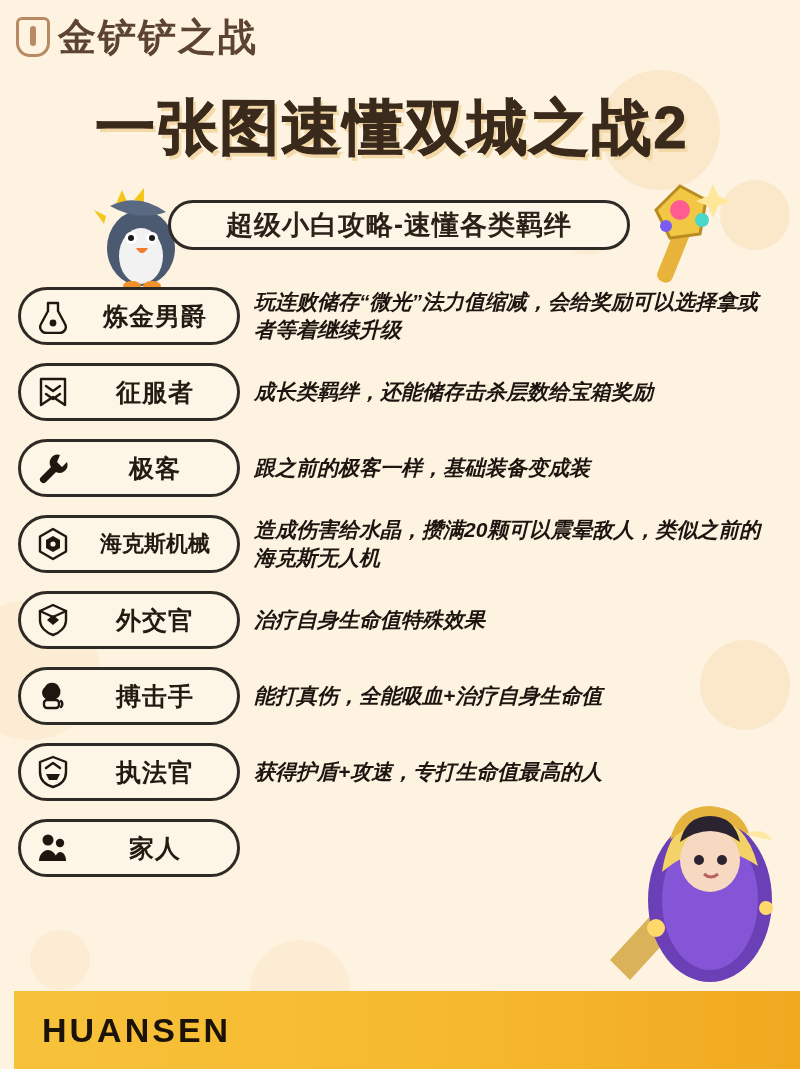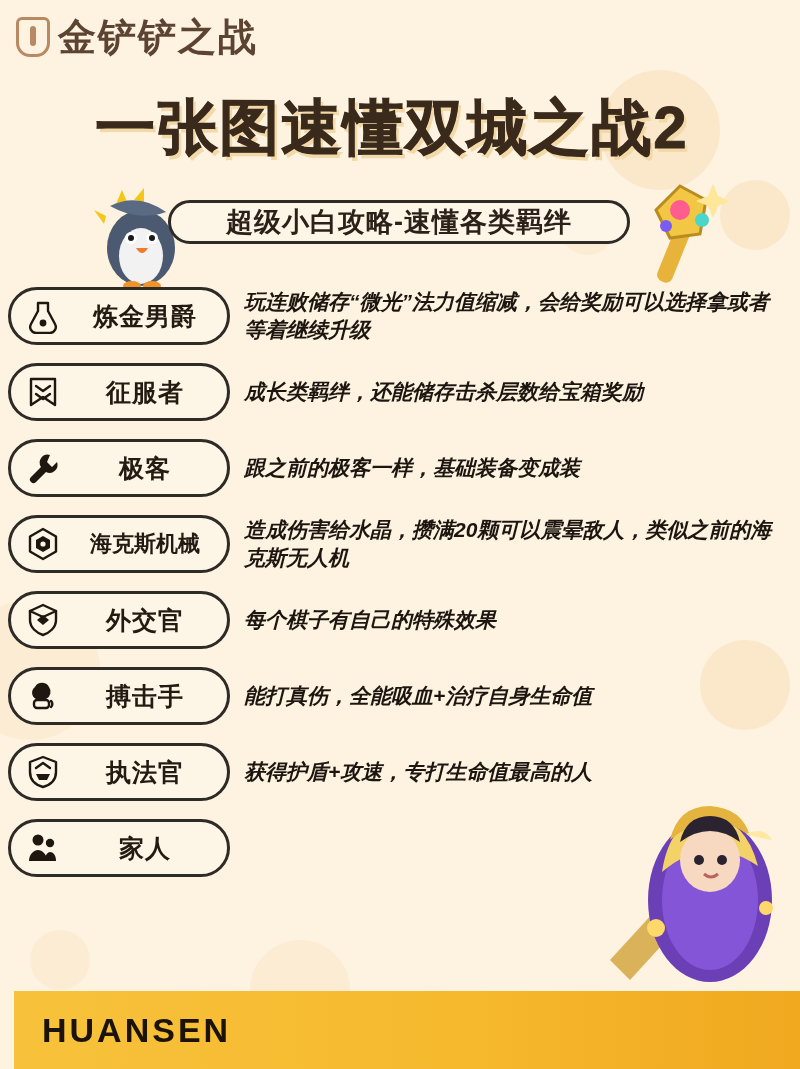--- a/index.html
+++ b/index.html
@@ -55,40 +55,40 @@
     -webkit-text-stroke: 1px #3a2a1c;
     text-shadow: 3px 4px 0 #f3d9a8;
   }
 
   
   .subtitle-row {
     position: absolute; left: 0; top: 190px; width: 800px; height: 90px;
   }
   .subtitle-pill {
     position: absolute; left: 168px; top: 10px;
-    width: 462px; height: 44px;
+    width: 462px; height: 50px;
     border: 3px solid #2e2a26; border-radius: 32px;
     background: #fdf6e6;
     display: flex; align-items: center; justify-content: center;
     font-size: 27px; font-weight: 700; color: #2b2118; letter-spacing: 1px;
   }
   .penguin {
     position: absolute; left: 86px; top: -4px; width: 110px; height: 108px;
   }
   .wand {
     position: absolute; left: 622px; top: -14px; width: 112px; height: 116px;
   }
 
   
   .rows {
     position: absolute; left: 0; top: 278px; width: 800px;
   }
   .row {
     display: flex; align-items: center;
-    padding: 0 8px;
+    padding: 0 18px;
     min-height: 76px;
   }
   .chip {
     flex: 0 0 auto;
     width: 222px; height: 58px;
     border: 3px solid #2e2a26; border-radius: 30px;
     background: #fdf6e6;
     display: flex; align-items: center; gap: 10px;
     padding-left: 12px;
   }
@@ -237,21 +237,21 @@
         <div class="chip">
           <span class="chip-icon">
             <svg viewBox="0 0 36 36">
               <path d="M5 9 l13 -6 l13 6 l-13 6 z" stroke="#1d1710" stroke-width="2.4" fill="none" stroke-linejoin="round" stroke-linecap="round"></path>
               <path d="M5 9 v9 c0 8 7 13 13 15 c6 -2 13 -7 13 -15 v-9" stroke="#1d1710" stroke-width="2.4" fill="none" stroke-linejoin="round" stroke-linecap="round"></path>
               <path d="M18 13 l6 5 l-6 5 l-6 -5 z" fill="#1d1710"></path>
             </svg>
           </span>
           <span class="chip-label">外交官</span>
         </div>
-        <div class="desc"><span>每个棋子有自己的</span><b>特殊效果</b></div>
+        <div class="desc"><span>治疗自身生命值</span><b>特殊效果</b></div>
       </div>
       <div class="row">
         <div class="chip">
           <span class="chip-icon">
             <svg viewBox="0 0 36 36">
               <path d="M10 9 a8 8 0 0 1 14 0 a8 8 0 0 1 -3 12 h-10 a7 7 0 0 1 -1 -12 z" fill="#1d1710"></path>
               <rect x="9" y="22" width="15" height="8" rx="3" stroke="#1d1710" stroke-width="2.4" fill="none" stroke-linejoin="round" stroke-linecap="round"></rect>
               <path d="M26 23 a4 4 0 0 1 0 6" stroke="#1d1710" stroke-width="2.4" fill="none" stroke-linejoin="round" stroke-linecap="round"></path>
             </svg>
           </span>

